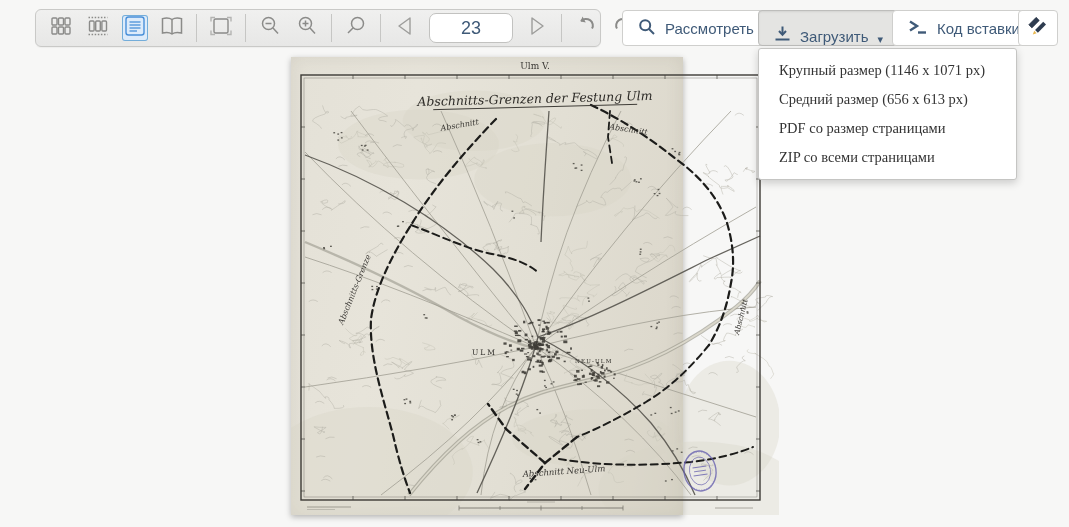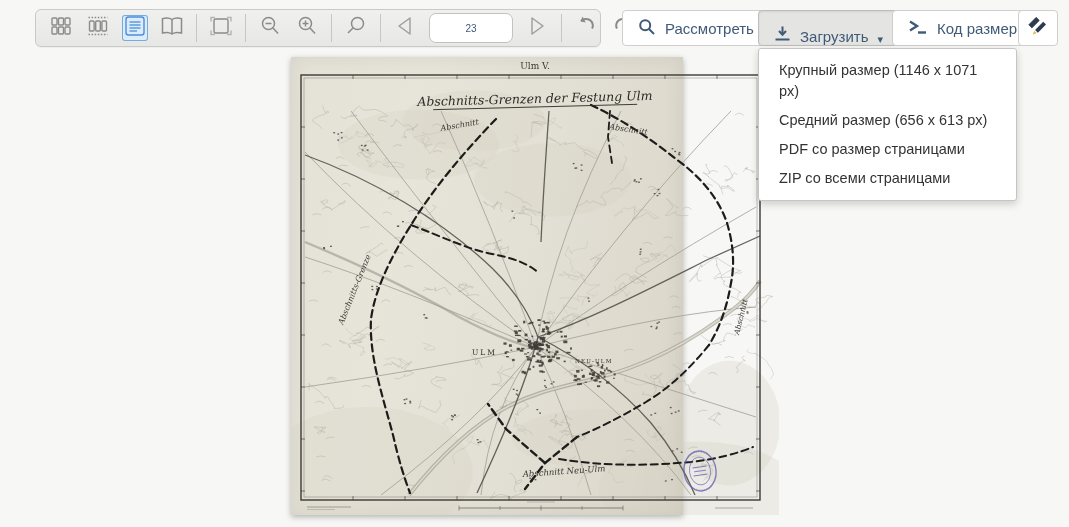--- a/index.html
+++ b/index.html
@@ -15,39 +15,39 @@
     border:1px solid #c9c9c7;border-radius:6px;
     display:flex;align-items:center;gap:11px;padding:0 12px;box-sizing:border-box;
     box-shadow:0 1px 1px rgba(0,0,0,.04);
   }
   .tb-btn{width:26px;height:26px;display:flex;align-items:center;justify-content:center;
     border-radius:4px;cursor:pointer;flex:0 0 auto;}
   .tb-btn.active{background:#ddebfa;box-shadow:0 0 0 1px #74add9 inset;border-radius:3px;}
   .tb-sep{width:1px;height:28px;background:#c6c6c4;flex:0 0 auto;}
   .page-input{
     width:78px;height:26px;border:1px solid #c2c2c0;border-radius:7px;background:#fff;
-    text-align:center;font-size:10px;color:#3f5a78;outline:none;
+    text-align:center;font-size:18px;color:#3f5a78;outline:none;
     font-family:"Liberation Sans",sans-serif;
   }
   
   .act-btn{
     position:absolute;top:10px;height:36px;background:#fff;border:1px solid #cfcfcd;
     border-radius:4px;display:flex;align-items:center;gap:9px;padding:0 15px;
     box-sizing:border-box;font-size:15px;color:#3f5a78;cursor:pointer;white-space:nowrap;
   }
   .act-btn.pressed{background:#e4e4e2;border-color:#bdbdbb;box-shadow:inset 0 1px 2px rgba(0,0,0,.08);align-items:flex-end;}
   .caret{font-size:11px;color:#3f5a78;line-height:1;}
   
   .dropdown{
     position:absolute;left:758px;top:48px;width:257px;background:#fff;
     border:1px solid #c5c5c3;border-radius:3px;box-shadow:0 3px 9px rgba(0,0,0,.18);
     padding:7px 0;z-index:40;
   }
   .dropdown .item{
-    padding:4px 20px;font-size:14.5px;color:#333;line-height:21px;cursor:pointer;
+    padding:4px 20px;font-size:14.5px;color:#333;line-height:21px;cursor:pointer;font-family:Liberation Serif, serif;
   }
   
   .map-wrap{
     position:absolute;left:291px;top:57px;width:392px;height:458px;
     background:linear-gradient(100deg,#e4e1d7 0%,#e7e4da 28%,#e2dfd4 60%,#ddd9cd 88%,#d6d2c5 100%);
     box-shadow:0 2px 6px rgba(0,0,0,.28), inset 0 0 18px rgba(90,80,60,.10);
     z-index:10;
   }
   .map-wrap svg{display:block;}
 </style>
@@ -201,21 +201,21 @@
   </svg></span>
   <span>Загрузить</span>
   <span class="caret">▾</span>
 </div>
 
 <div class="act-btn" style="left:892px;">
   <span><svg width="20" height="16" viewBox="0 0 20 16" fill="none" stroke="#3f5a78" stroke-width="2.4">
     <path d="M2 2.5 L9 7 L2 11.5"></path>
         <line x1="10" y1="13.5" x2="18" y2="13.5"></line>
   </svg></span>
-  <span>Код размер</span>
+  <span>Код вставки</span>
 </div>
 
 <div class="act-btn" style="left:1018px;width:40px;justify-content:center;padding:0;">
   <span><svg width="20" height="20" viewBox="0 0 20 20">
     <path d="M6.2 13.8 L4.8 17.6 L8.6 16.2 Z" fill="#e8b64c"></path>
     <rect x="7" y="5.2" width="10.5" height="4.4" transform="rotate(-45 7 14)" fill="#2e3c50" stroke="#243042" stroke-width="0.6" style="transform-origin:0 0" transform-origin="0 0"></rect>
     <path d="M7.1 12.9 L15.2 4.8 L18 7.6 L9.9 15.7 Z" fill="#2e3c50"></path>
   </svg></span>
 </div>
 

